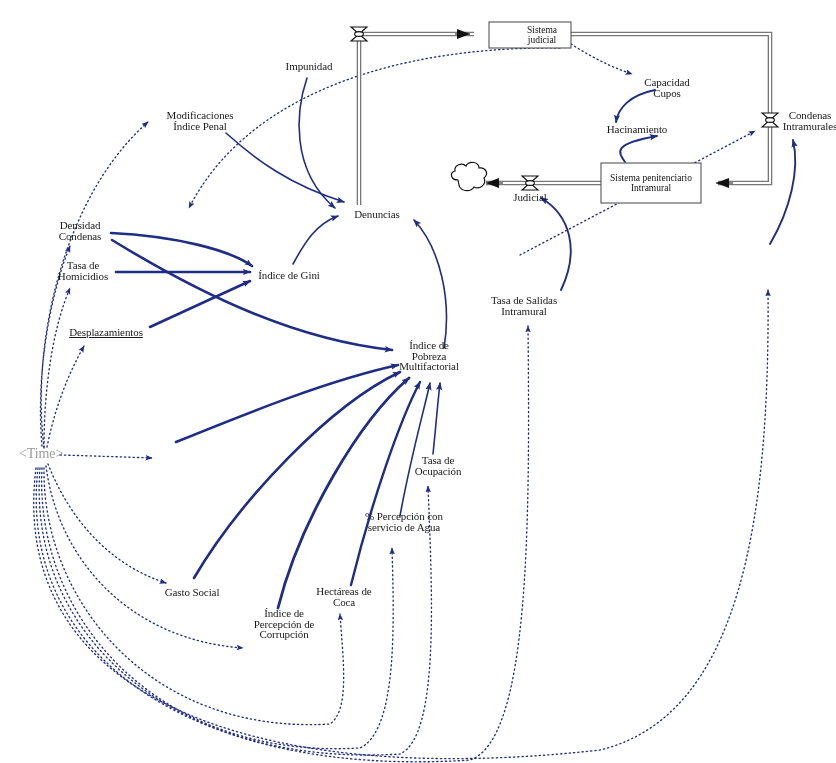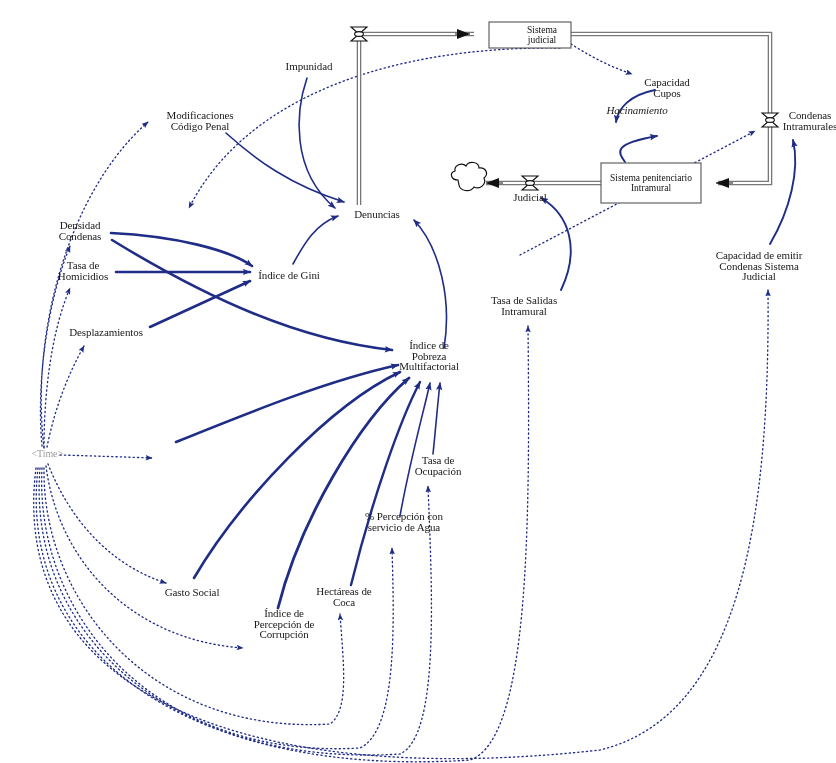--- a/index.html
+++ b/index.html
@@ -15,21 +15,21 @@
     position:absolute;
     font-family:"Liberation Serif", serif;
     font-size:11px;
     line-height:10.5px;
     color:#1a1a1a;
     text-align:center;
     white-space:pre-line;
     letter-spacing:-0.1px;
     user-select:none;
   }
-  .node-label.gray{color:#9a9a9a;font-size:10px;text-align:right;}
+  .node-label.gray{color:#9a9a9a;font-size:14px;text-align:right;}
   .box-label{
     position:absolute;
     font-family:"Liberation Serif", serif;
     font-size:9.5px;
     line-height:10.5px;
     color:#111;
     text-align:center;
     white-space:pre-line;
     display:flex;align-items:center;justify-content:center;
     box-sizing:border-box;
@@ -168,45 +168,42 @@
   <div class="box-label" style="left:489px;top:22px;width:82px;height:26px;padding-left:24px;">Sistema judicial</div>
 
   <div class="box-label" style="left:601px;top:163px;width:100px;height:40px;">Sistema penitenciario
 Intramural</div>
 
   <div class="node-label" style="left:510px;top:192px;width:40px;">Judicial</div>
 
   <div class="node-label" style="left:279px;top:61px;width:60px;">Impunidad</div>
 
   <div class="node-label" style="left:160px;top:110px;width:80px;">Modificaciones
-Código Penal</div>
+Índice Penal</div>
 
   <div class="node-label" style="left:50px;top:220px;width:60px;">Densidad
 Condenas</div>
 
   <div class="node-label" style="left:52px;top:260px;width:62px;">Tasa de
 Homicidios</div>
 
-  <div class="node-label" style="left:62px;top:327px;width:88px;">Desplazamientos</div>
+  <div class="node-label" style="left:62px;top:327px;width:88px;text-decoration:underline;">Desplazamientos</div>
 
   <div class="node-label" style="left:346px;top:209px;width:62px;">Denuncias</div>
 
   <div class="node-label" style="left:252px;top:270px;width:74px;">Índice de Gini</div>
 
   <div class="node-label" style="left:635px;top:77px;width:64px;">Capacidad
 Cupos</div>
 
-  <div class="node-label" style="left:600px;top:105px;width:74px;font-style:italic;">Hacinamiento</div>
+  <div class="node-label" style="left:600px;top:124px;width:74px;">Hacinamiento</div>
 
   <div class="node-label" style="left:777px;top:110px;width:66px;">Condenas
 Intramurales</div>
 
-  <div class="node-label" style="left:708px;top:250px;width:102px;">Capacidad de emitir
-Condenas Sistema
-Judicial</div>
 
   <div class="node-label" style="left:484px;top:295px;width:80px;">Tasa de Salidas
 Intramural</div>
 
   <div class="node-label" style="left:396px;top:340px;width:66px;">Índice de
 Pobreza
 Multifactorial</div>
 
 
   <div class="node-label" style="left:409px;top:455px;width:58px;">Tasa de

